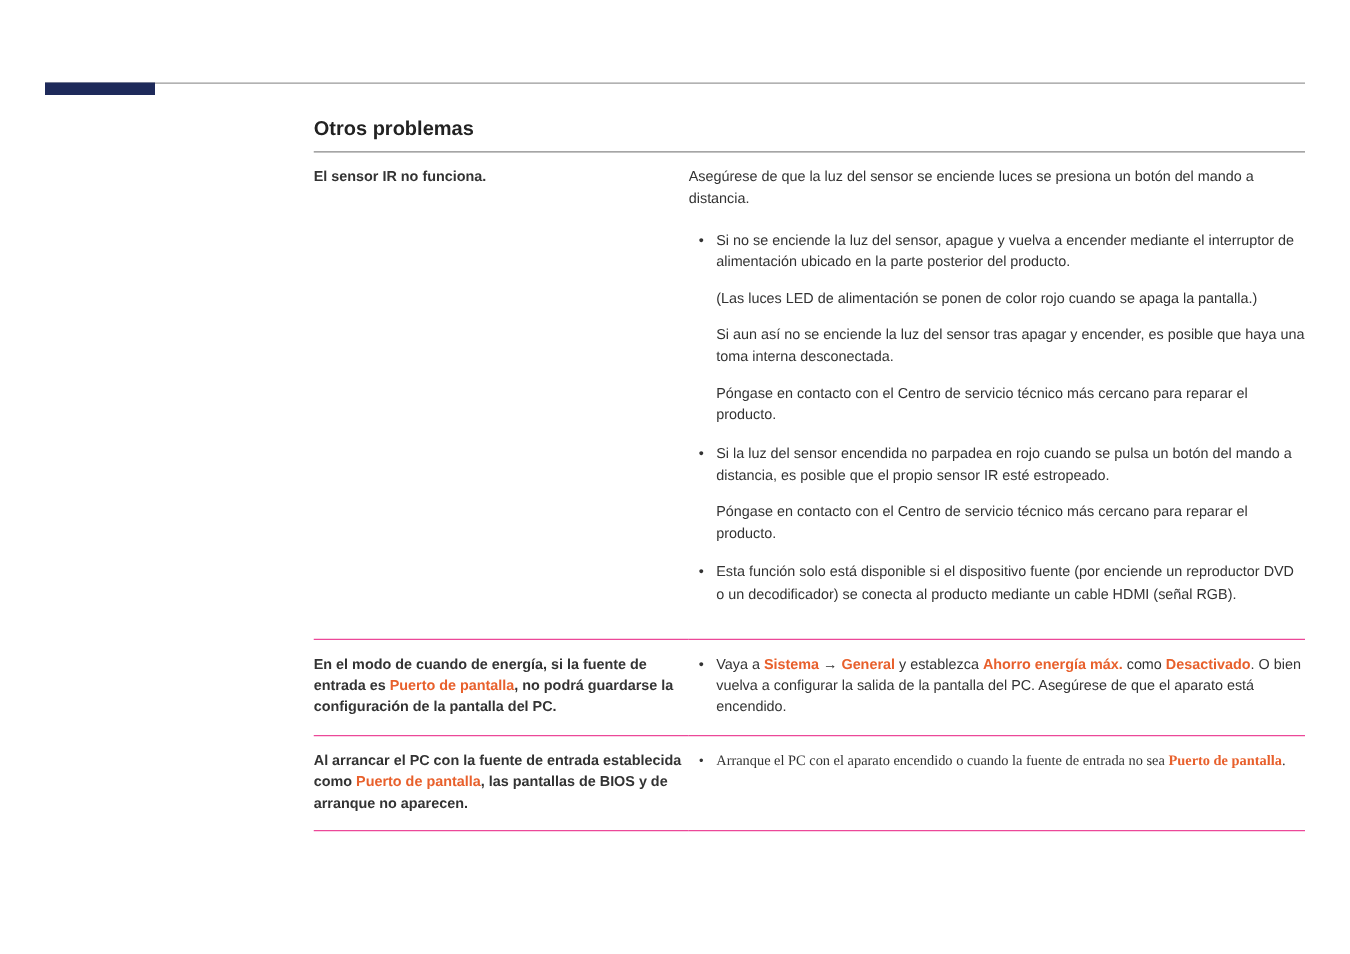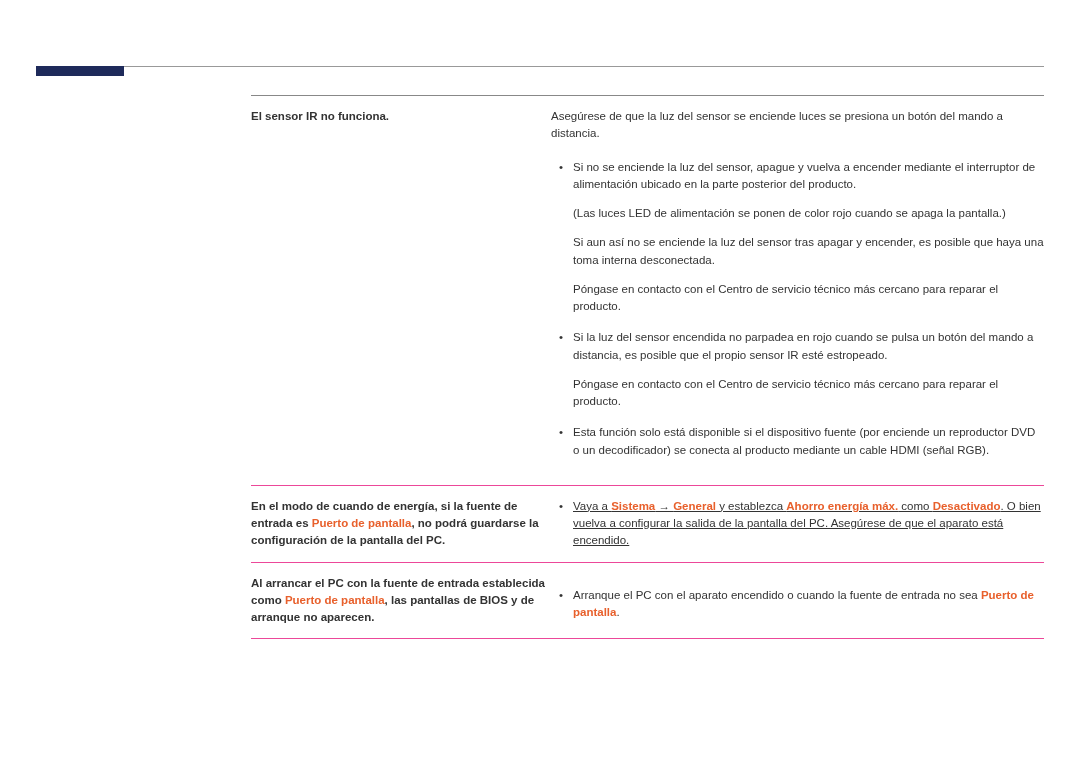--- a/index.html
+++ b/index.html
@@ -86,20 +86,21 @@
     }
     .arrow { font-family: sans-serif; }
   </style>
 </head>
 <body>
 
 <div class="top-rule"></div>
 <div class="header-bar"></div>
 
 <div class="content">
+  <h1>Otros problemas</h1>
   <div class="section-rule"></div>
 
   <table class="troubleshoot">
     <tbody>
         <tr>
       <td class="issue"><span>El sensor IR no funciona.</span></td>
       <td class="solution">
         <div>Asegúrese de que la luz del sensor se enciende luces se presiona un botón del mando a distancia.</div>
         <ul class="bullets">
               <li>
@@ -114,28 +115,28 @@
               </li>
               <li>
                 <div>Esta función solo está disponible si el dispositivo fuente (por enciende un reproductor DVD o un decodificador) se conecta al producto mediante un cable HDMI (señal RGB).</div>
               </li>
             </ul>
       </td>
     </tr>
     <tr>
       <td class="issue"><span>En el modo de cuando de energía, si la fuente de entrada es </span><span class="hl">Puerto de pantalla</span><span>, no podrá guardarse la configuración de la pantalla del PC.</span></td>
       <td class="solution">
-        <ul class="bullets" style="margin-top:0;text-decoration:underline;">
+        <ul class="bullets" style="margin-top:0;">
           <li style="margin-bottom:0;"><span>Vaya a </span><span class="hl">Sistema</span><span class="arrow"> → </span><span class="hl">General</span><span> y establezca </span><span class="hl">Ahorro energía máx.</span><span> como </span><span class="hl">Desactivado</span><span>. O bien vuelva a configurar la salida de la pantalla del PC. Asegúrese de que el aparato está encendido.</span></li>
         </ul>
       </td>
     </tr>
     <tr>
       <td class="issue"><span>Al arrancar el PC con la fuente de entrada establecida como </span><span class="hl">Puerto de pantalla</span><span>, las pantallas de BIOS y de arranque no aparecen.</span></td>
       <td class="solution">
-        <ul class="bullets" style="margin-top:12px;">
+        <ul class="bullets" style="margin-top:0;font-family:Liberation Serif, serif;">
           <li style="margin-bottom:0;"><span>Arranque el PC con el aparato encendido o cuando la fuente de entrada no sea </span><span class="hl">Puerto de pantalla</span><span>.</span></li>
         </ul>
       </td>
     </tr>
   </tbody>
     </table>
 </div>
 
 </body></html>

